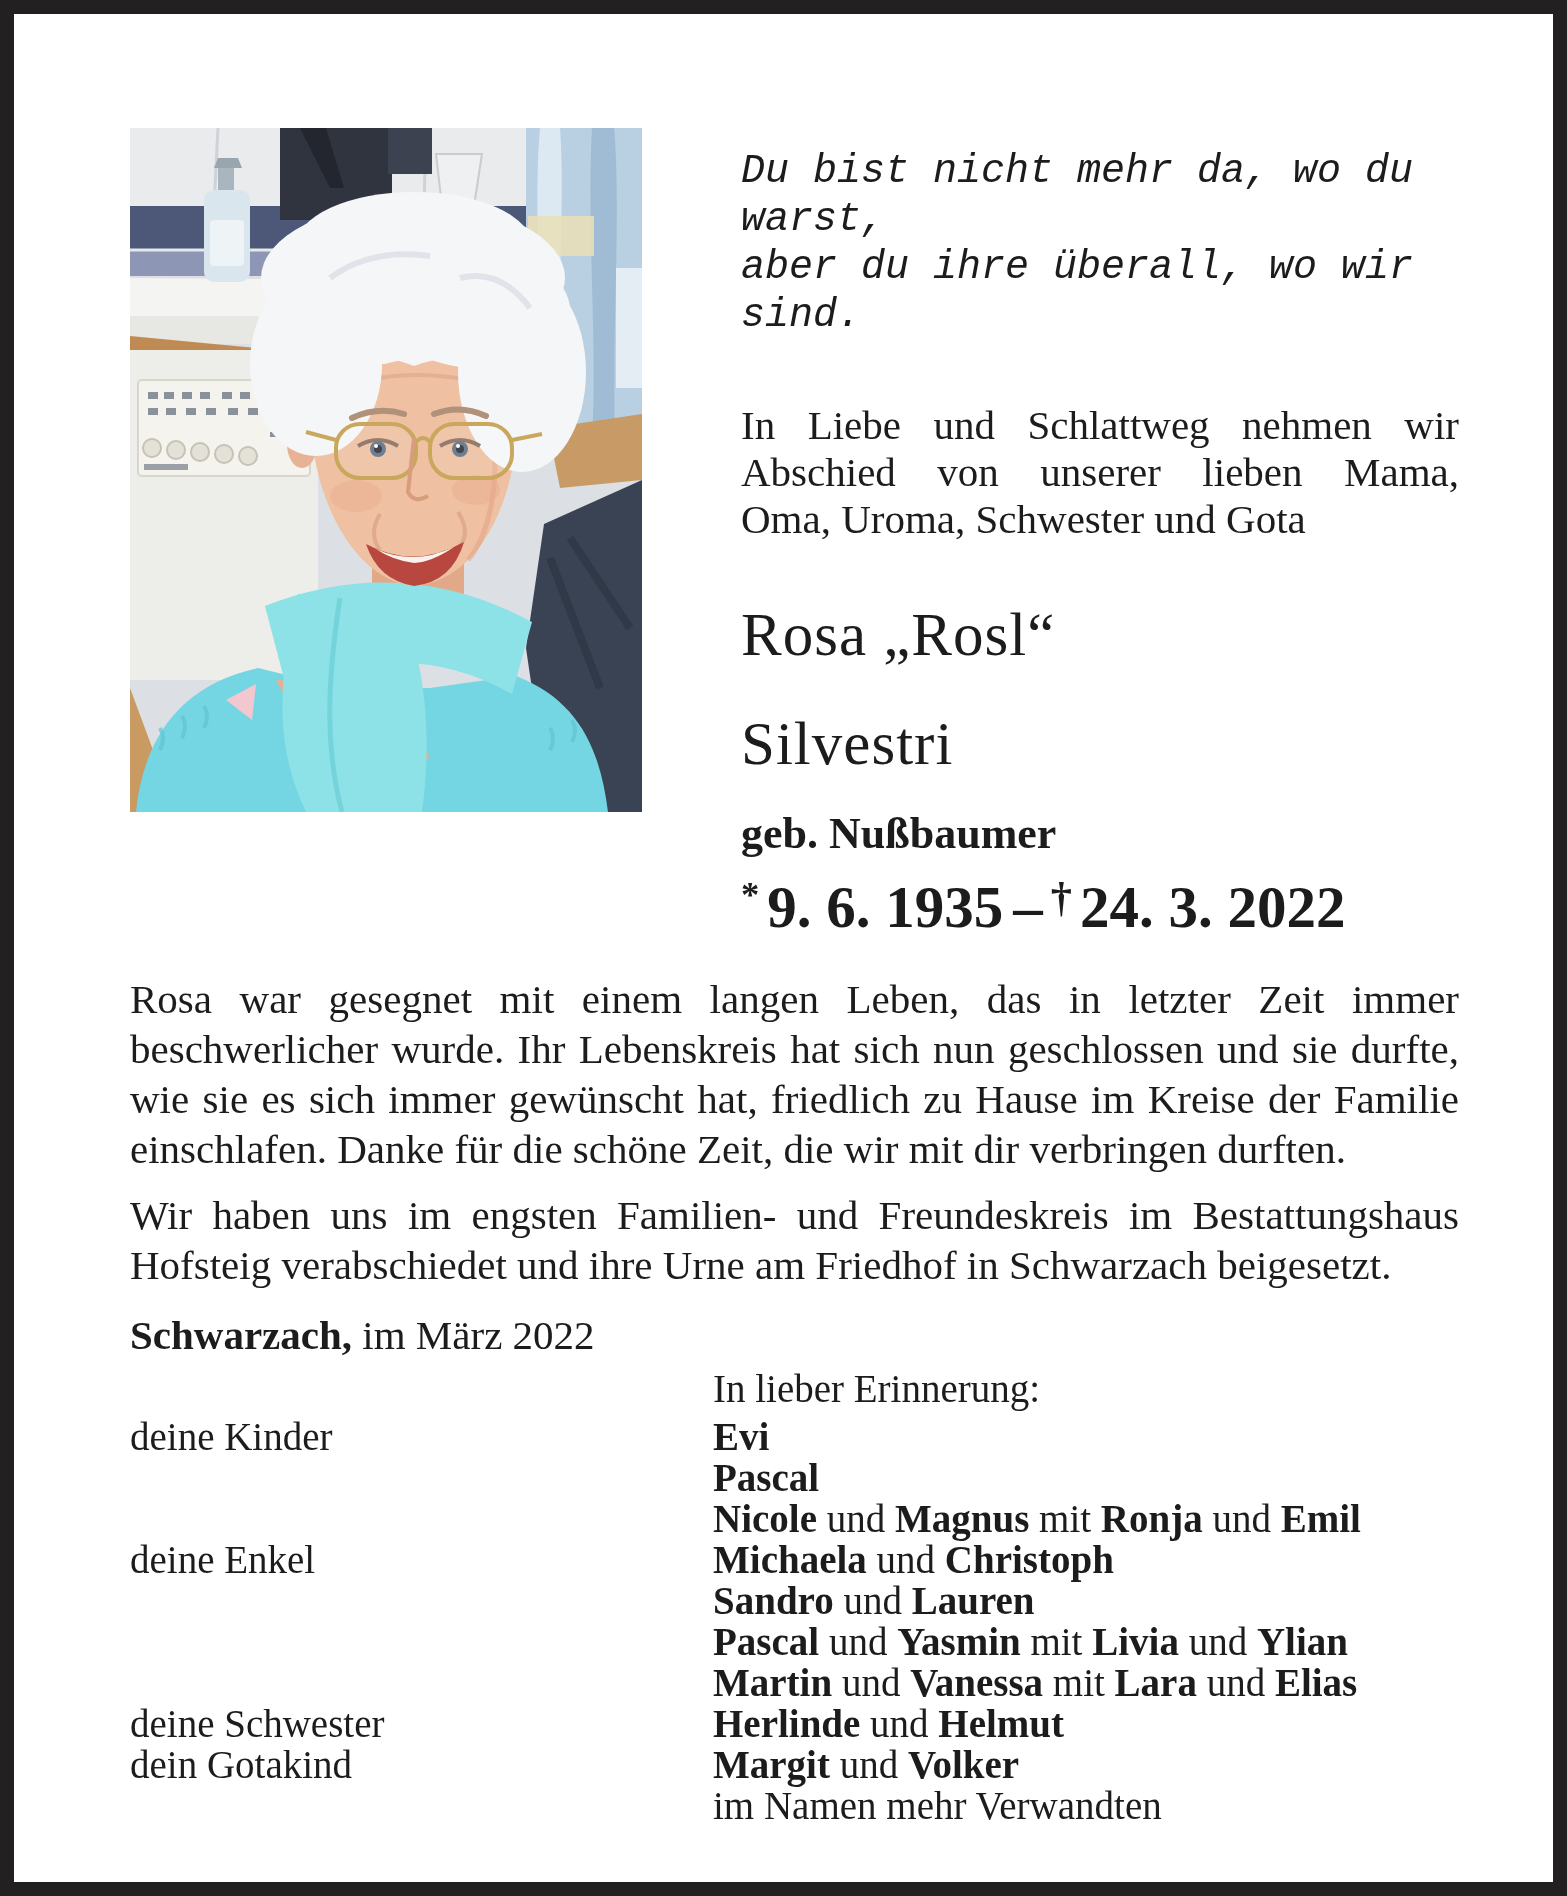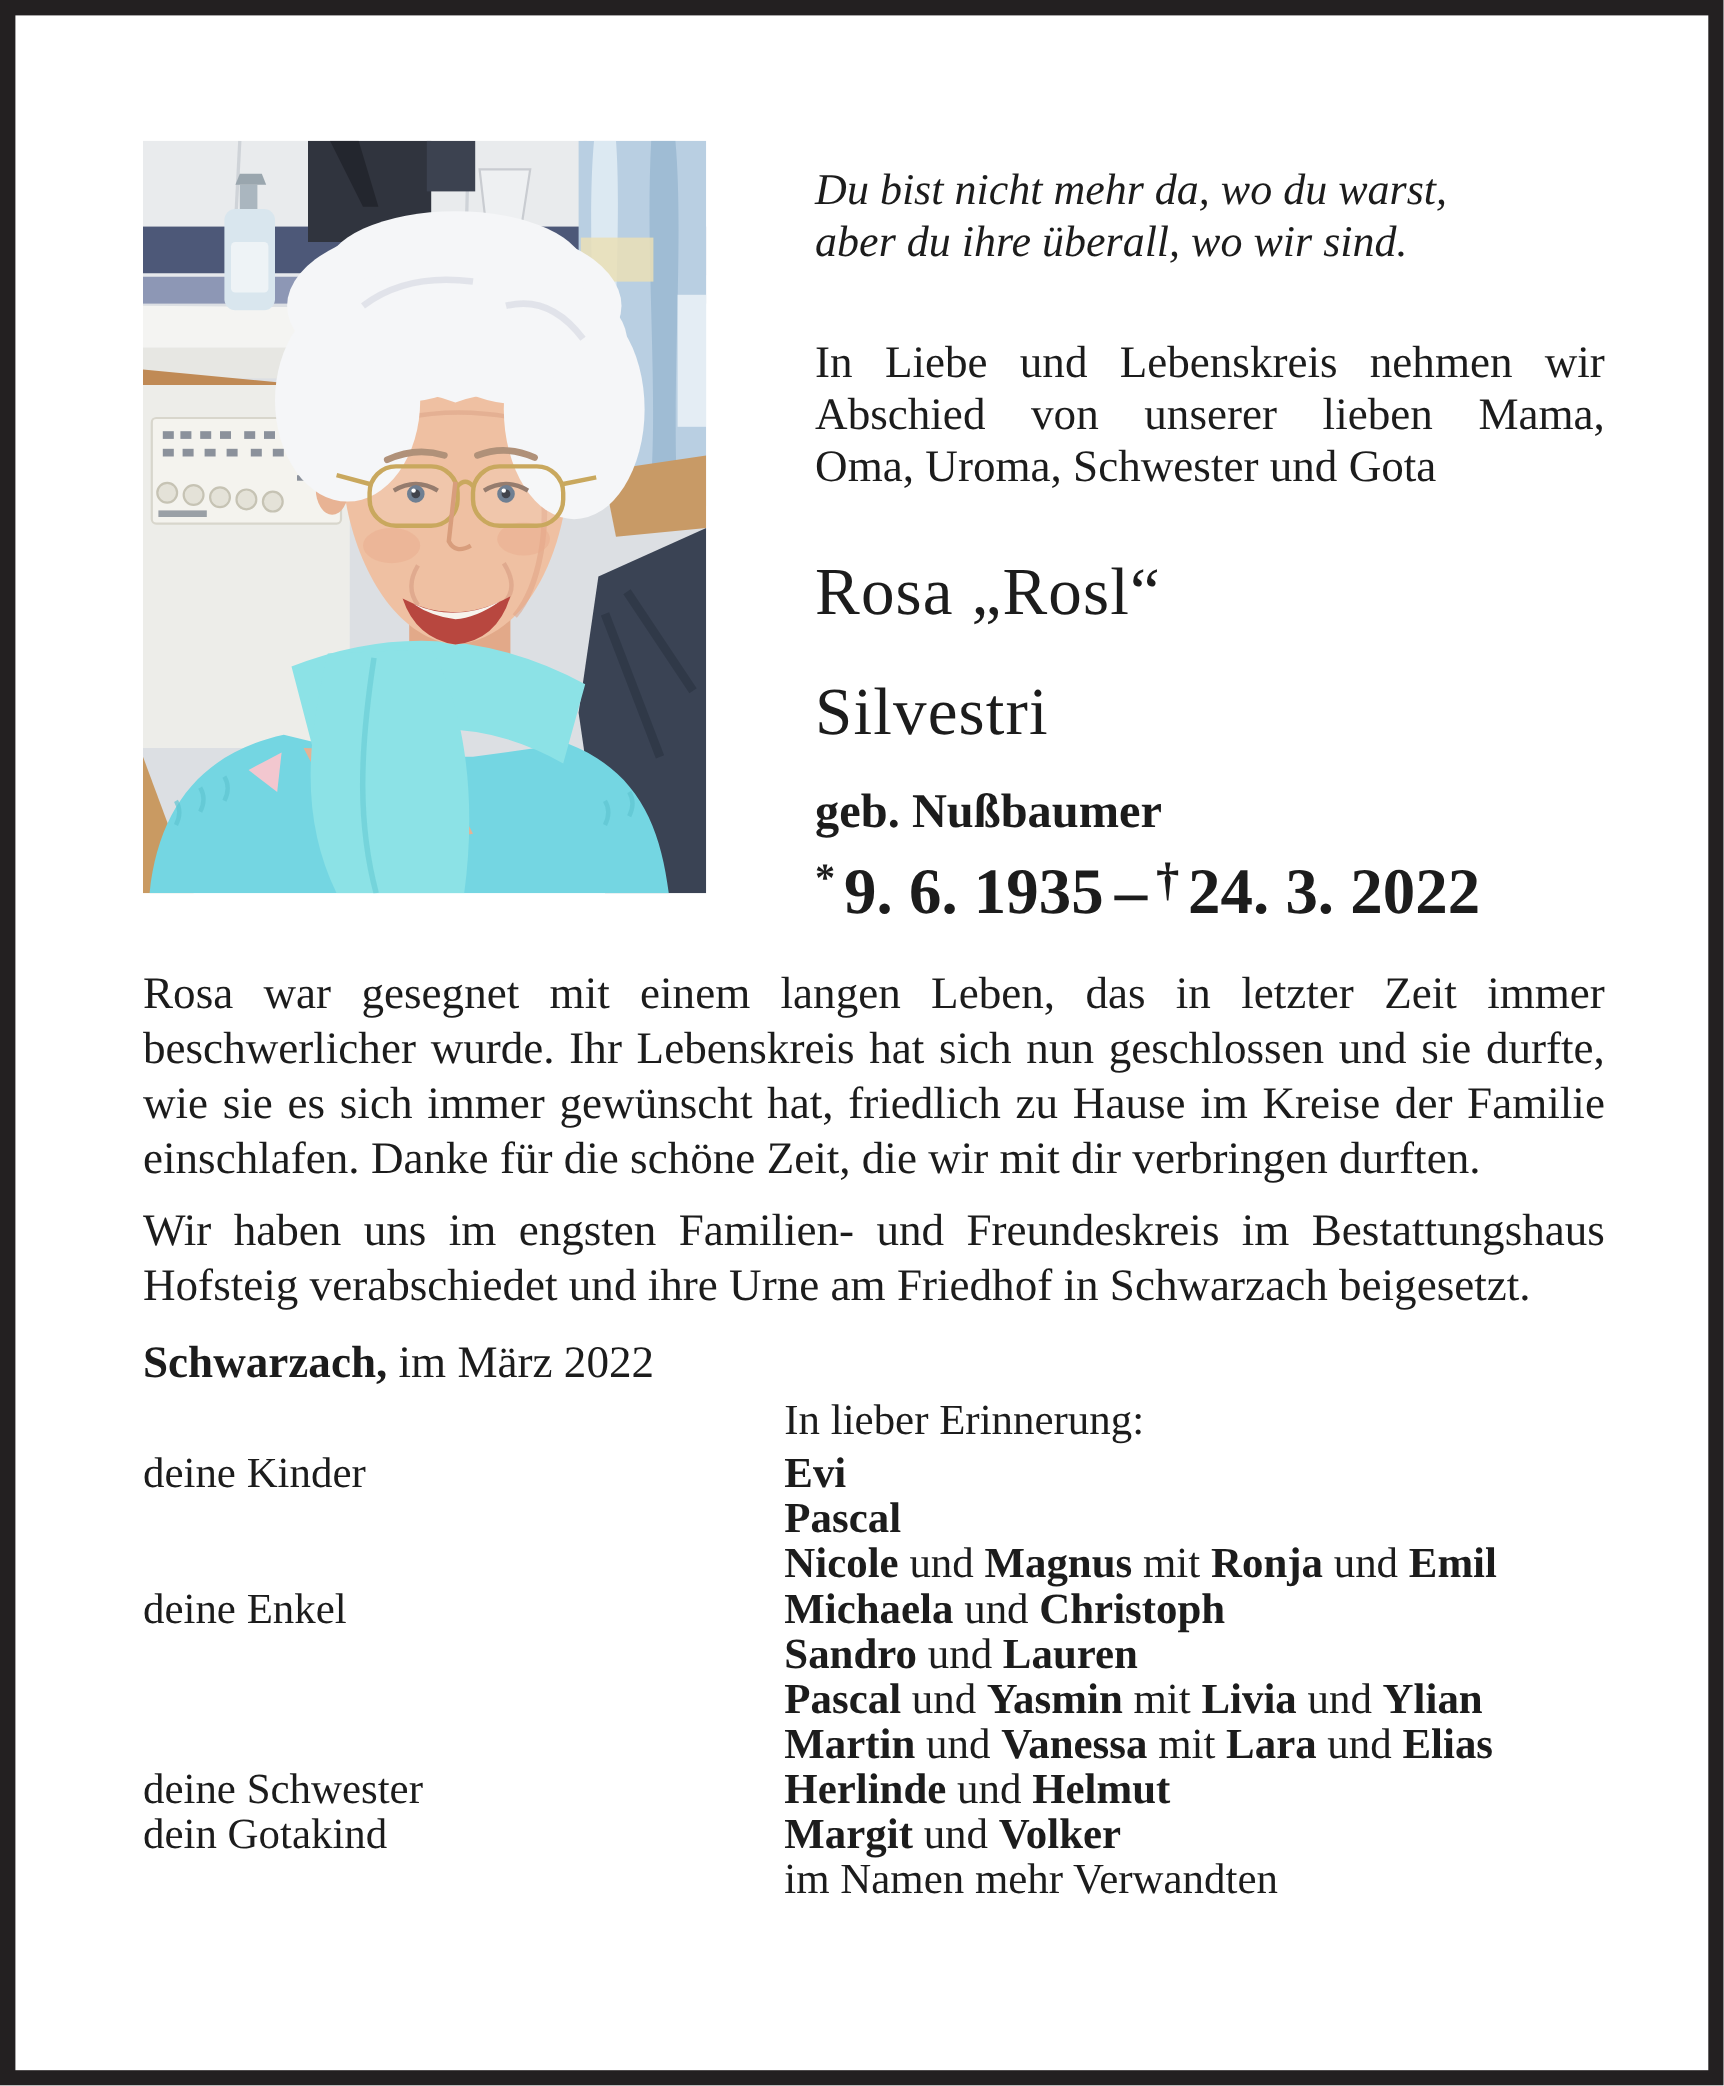--- a/index.html
+++ b/index.html
@@ -7,21 +7,21 @@
     width:1567px;height:1896px;box-sizing:border-box;
     border:14px solid #232021;background:#ffffff;
     position:relative;overflow:hidden;
     font-family:"Liberation Serif", serif;color:#1c1c1c;
   }
   
   .top{display:flex;margin:114px 94px 0 116px;}
   .photo{flex:0 0 512px;width:512px;height:684px;}
   .photo svg{display:block;width:100%;height:100%;}
   .right-col{margin-left:99px;width:718px;}
-  .quote{margin-top:20px;font-style:italic;font-size:40px;line-height:48px;}
+  .quote{margin-top:20px;font-style:italic;font-size:40px;line-height:48px;font-family:Liberation Mono, monospace;}
   .intro{margin-top:62px;font-size:41px;line-height:47px;}
   .intro-line{text-align:justify;text-align-last:justify;}
   .intro-line.last{text-align-last:left;}
   .name{margin-top:37px;font-size:61px;line-height:109px;font-weight:400;letter-spacing:1px;}
   .maiden{margin-top:10px;font-size:44px;font-weight:700;}
   .dates{margin-top:13px;font-size:59px;font-weight:700;white-space:nowrap;}
   .sym-star{font-size:0.62em;vertical-align:0.55em;margin-right:8px;}
   .sym-cross{font-size:0.72em;vertical-align:0.38em;margin:0 8px 0 8px;}
   .dash{margin-left:10px;}
   
@@ -211,21 +211,21 @@
         </g>
       </svg>
     </div>
 
     <div class="right-col">
       <div class="quote">
         <div>Du bist nicht mehr da, wo du warst,</div>
         <div>aber du ihre überall, wo wir sind.</div>
       </div>
       <div class="intro">
-        <div class="intro-line">In Liebe und Lebenskreis nehmen wir</div>
+        <div class="intro-line">In Liebe und Schlattweg nehmen wir</div>
         <div class="intro-line">Abschied von unserer lieben Mama,</div>
         <div class="intro-line last">Oma, Uroma, Schwester und Gota</div>
       </div>
       <div class="name">
         <div>Rosa „Rosl“</div>
         <div>Silvestri</div>
       </div>
       <div class="maiden">geb. Nußbaumer</div>
       <div class="dates">
         <span class="sym-star">*</span><span>9. 6. 1935</span><span class="dash">–</span><span class="sym-cross">†</span><span>24. 3. 2022</span>

